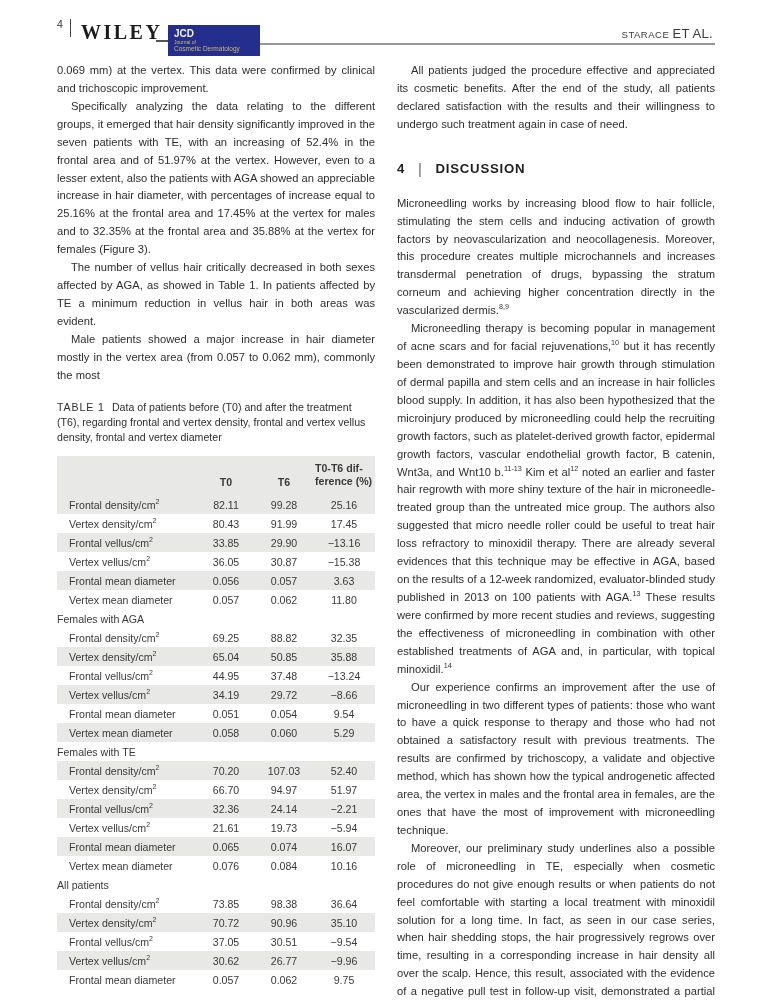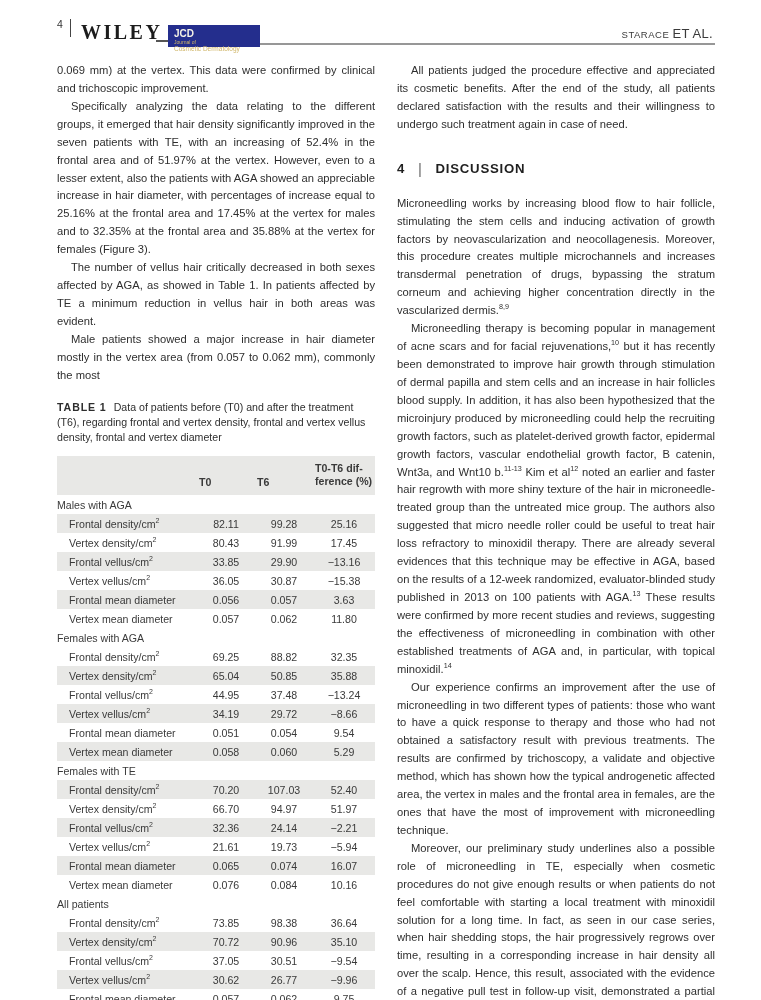--- a/index.html
+++ b/index.html
@@ -12,21 +12,21 @@
   .header { position:absolute; left:57px; top:18px; width:658px; height:38px; }
   .page-num { position:absolute; left:0; top:0; font-size:10.5px; color:#333; }
   .pn-bar { position:absolute; left:13px; top:1px; width:1px; height:18px; background:#444; }
   .wiley {
     position:absolute; left:24px; top:3px;
     font-family:"Liberation Serif", serif; font-weight:700;
     font-size:20px; letter-spacing:2.5px; color:#1c1c1c;
   }
   .connector { position:absolute; left:99px; top:22px; width:12px; height:2px; background:#555; }
   .jcd-box {
-    position:absolute; left:111px; top:7px; width:92px; height:22px;
+    position:absolute; left:111px; top:7px; width:92px; height:31px;
     background:#242e8d; box-sizing:border-box; padding:3px 6px 2px;
   }
   .jcd-acronym { font-size:10px; font-weight:bold; color:#f5f2e6; line-height:1.1; }
   .jcd-sub1 { font-size:5px; color:#cfb568; line-height:1.2; }
   .jcd-sub2 { font-size:6.5px; color:#cfb568; line-height:1.2; }
   .header-rule { position:absolute; left:203px; right:0; top:25px; height:2px; background:#979797; }
   .running-head { position:absolute; right:2px; top:8px; font-size:9.5px; letter-spacing:0.5px; color:#3a3a3a; }
   .running-head .et-al { font-size:13px; letter-spacing:0.3px; }
 
   
@@ -41,28 +41,28 @@
   .section-heading {
     display:flex; align-items:center; gap:13px;
     margin:27px 0 19px 0; font-size:13.2px; font-weight:bold;
     letter-spacing:0.8px; color:#1f1f1f;
   }
   .section-heading .sep { font-weight:400; color:#555; transform:scaleY(1.15); }
 
   
   .table-wrap { margin-top:15px; }
   .tbl-cap { font-size:10.6px; line-height:1.45; color:#2e2e2e; margin-bottom:10px; text-align:left; }
-  .tbl-label { font-weight:bold; letter-spacing:0.9px; margin-right:7px; }
+  .tbl-label { font-weight:normal; letter-spacing:0.9px; margin-right:7px; }
   table.data-table { width:100%; border-collapse:collapse; font-size:10.6px; color:#3a3a3a; table-layout:fixed; }
   .data-table col.c-label { width:140px; }
   .data-table col.c-t0 { width:58px; }
   .data-table col.c-t6 { width:58px; }
   .data-table col.c-diff { width:62px; }
   .data-table thead th {
-    background:#e8e8e6; font-weight:bold; text-align:left;
+    background:#e8e8e6; font-weight:bold; text-align:center;
     vertical-align:bottom; padding:6px 2px 7px;
   }
   .data-table thead th.col-diff { text-align:left; white-space:pre-line; line-height:1.25; padding-right:0; }
   .data-table td { padding:3px 2px; height:13px; }
   .data-table td.lbl { text-align:left; padding-left:12px; }
   .data-table tr.sec td { padding-left:0; }
   .data-table td.num { text-align:center; }
   .data-table tr.gray td { background:#e8e8e6; }
   .data-table sup { font-size:7px; line-height:0; }
 </style>
@@ -112,23 +112,20 @@
           <thead>
             <tr>
               <th></th>
               <th>T0</th>
               <th>T6</th>
               <th class="col-diff">T0-T6 dif-
 ference (%)</th>
             </tr>
           </thead>
           <tbody>
-              <tr class="sec">
-                <td colspan="4">Males with AGA</td>
-              </tr>
               <tr class="gray">
                 <td class="lbl">Frontal density/cm<sup>2</sup></td>
                 <td class="num">82.11</td>
                 <td class="num">99.28</td>
                 <td class="num">25.16</td>
               </tr>
               <tr>
                 <td class="lbl">Vertex density/cm<sup>2</sup></td>
                 <td class="num">80.43</td>
                 <td class="num">91.99</td>

